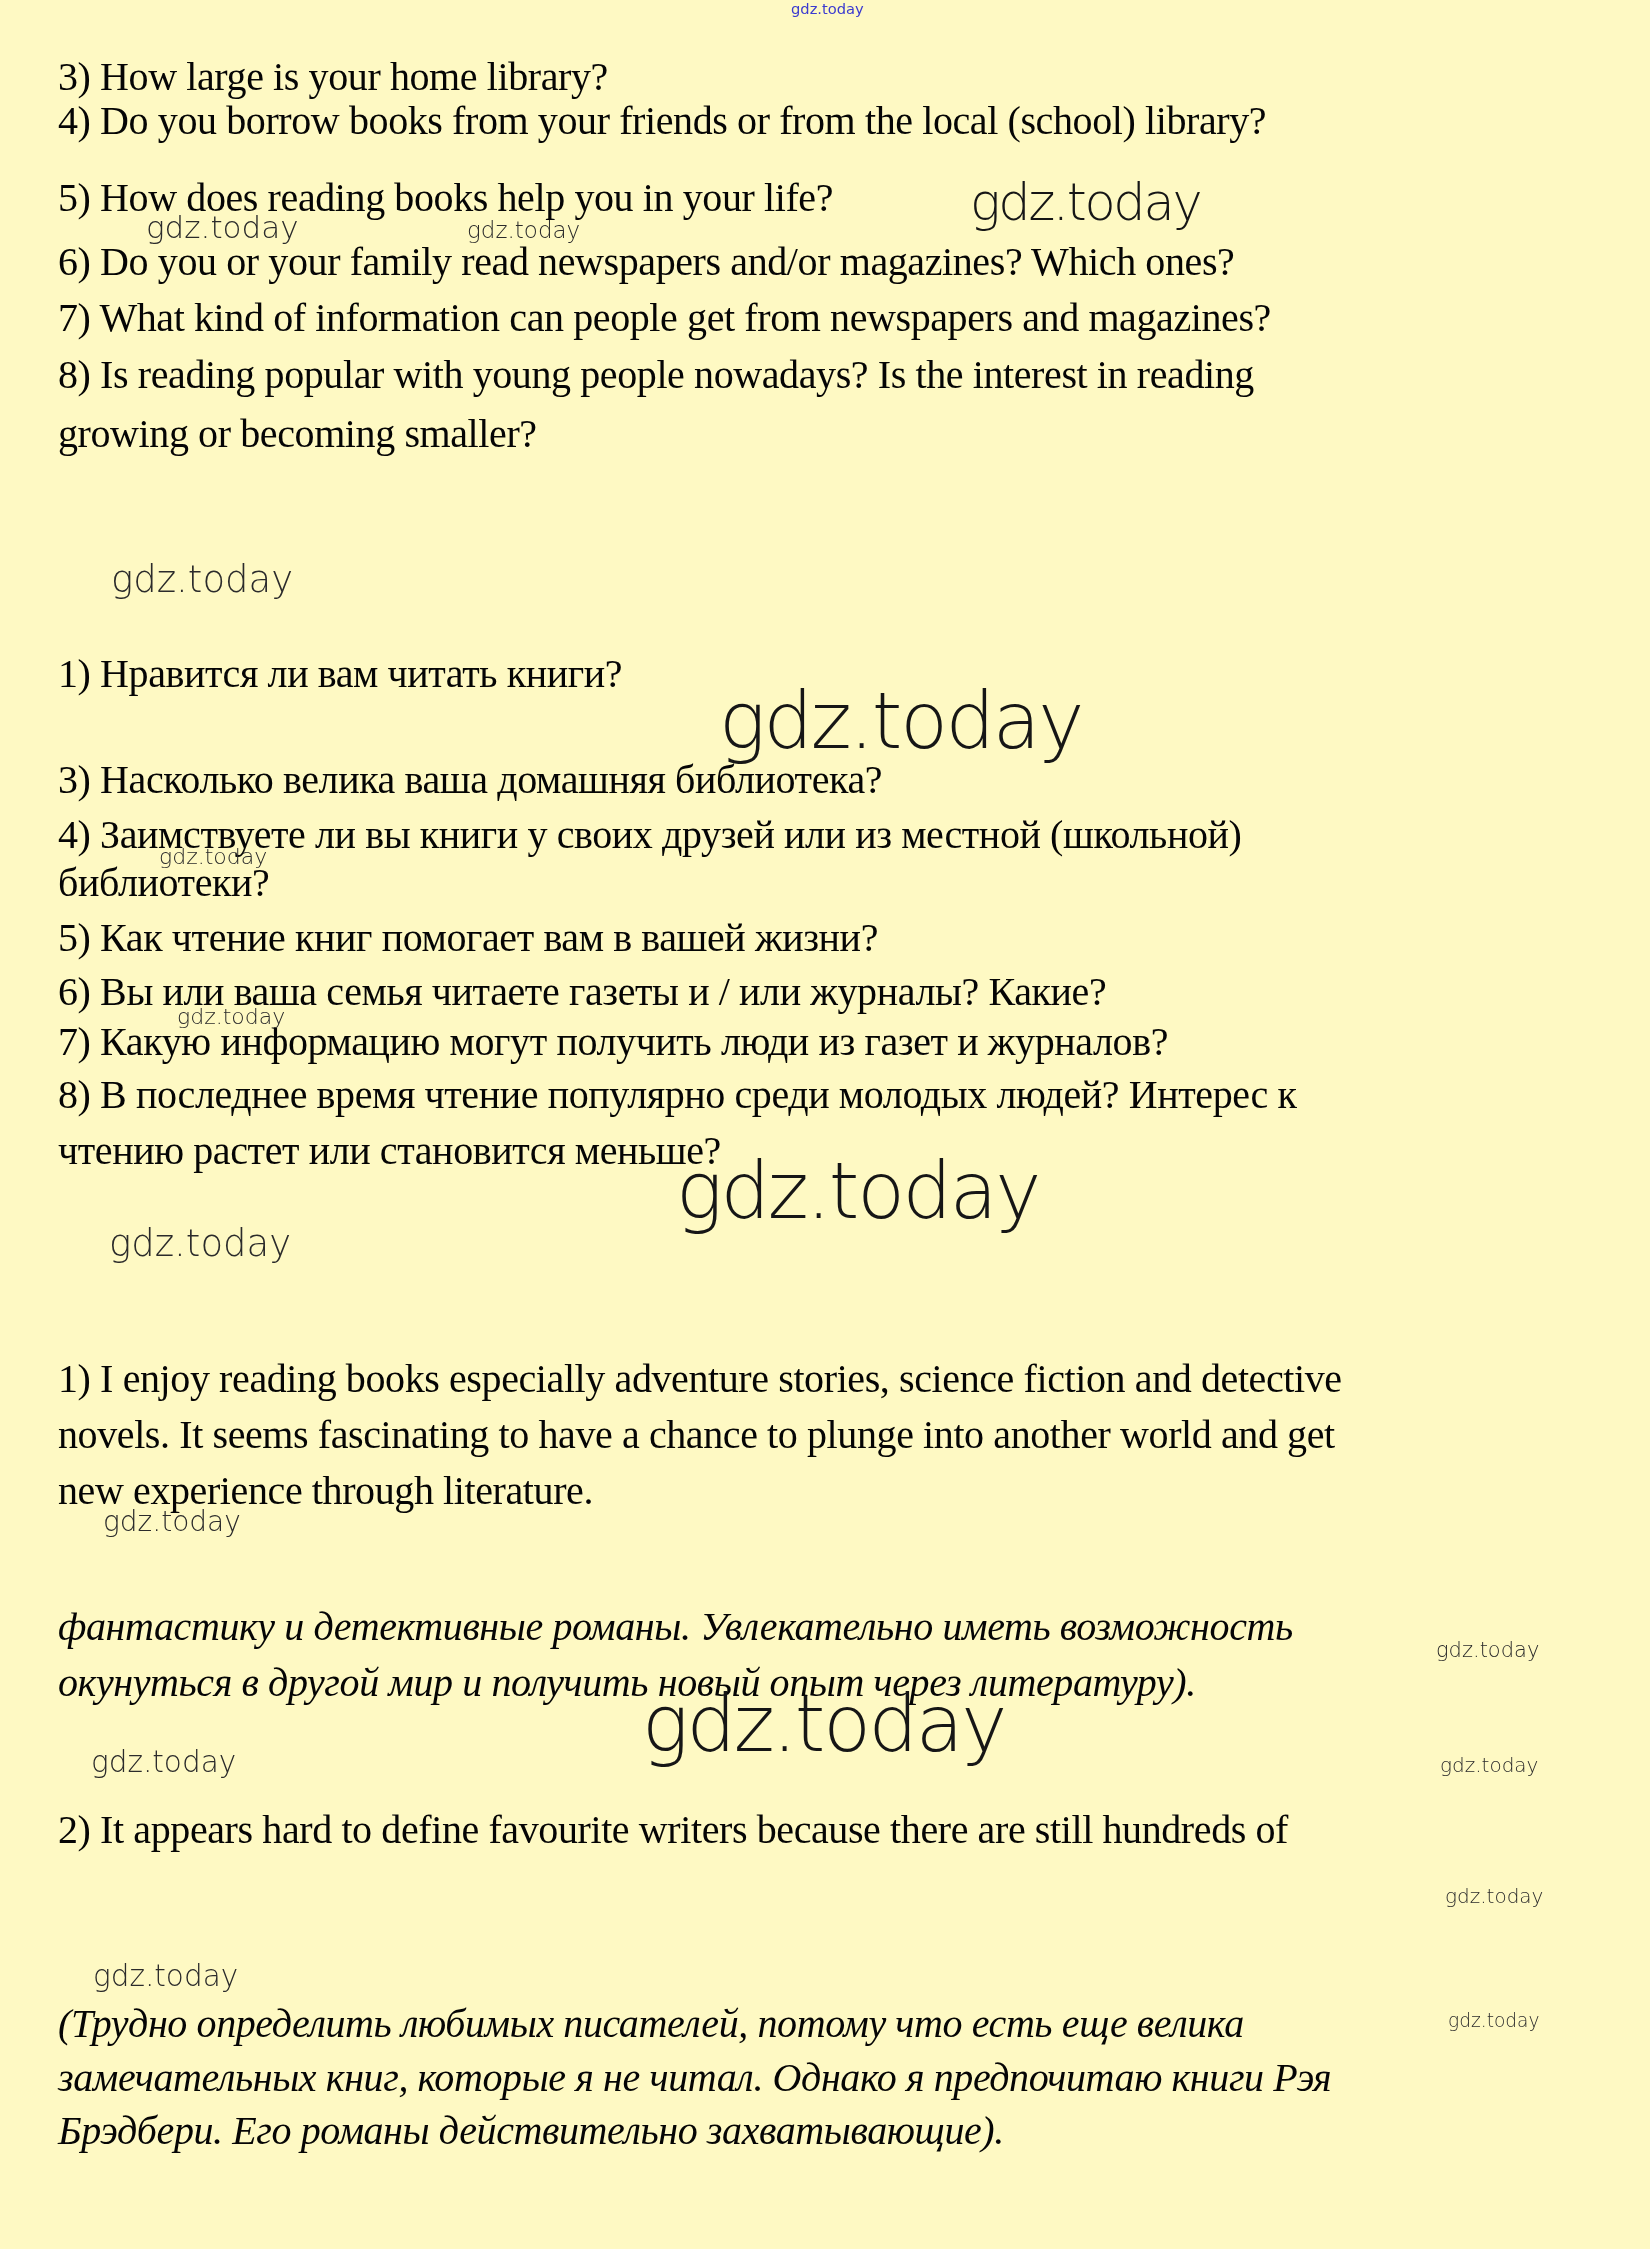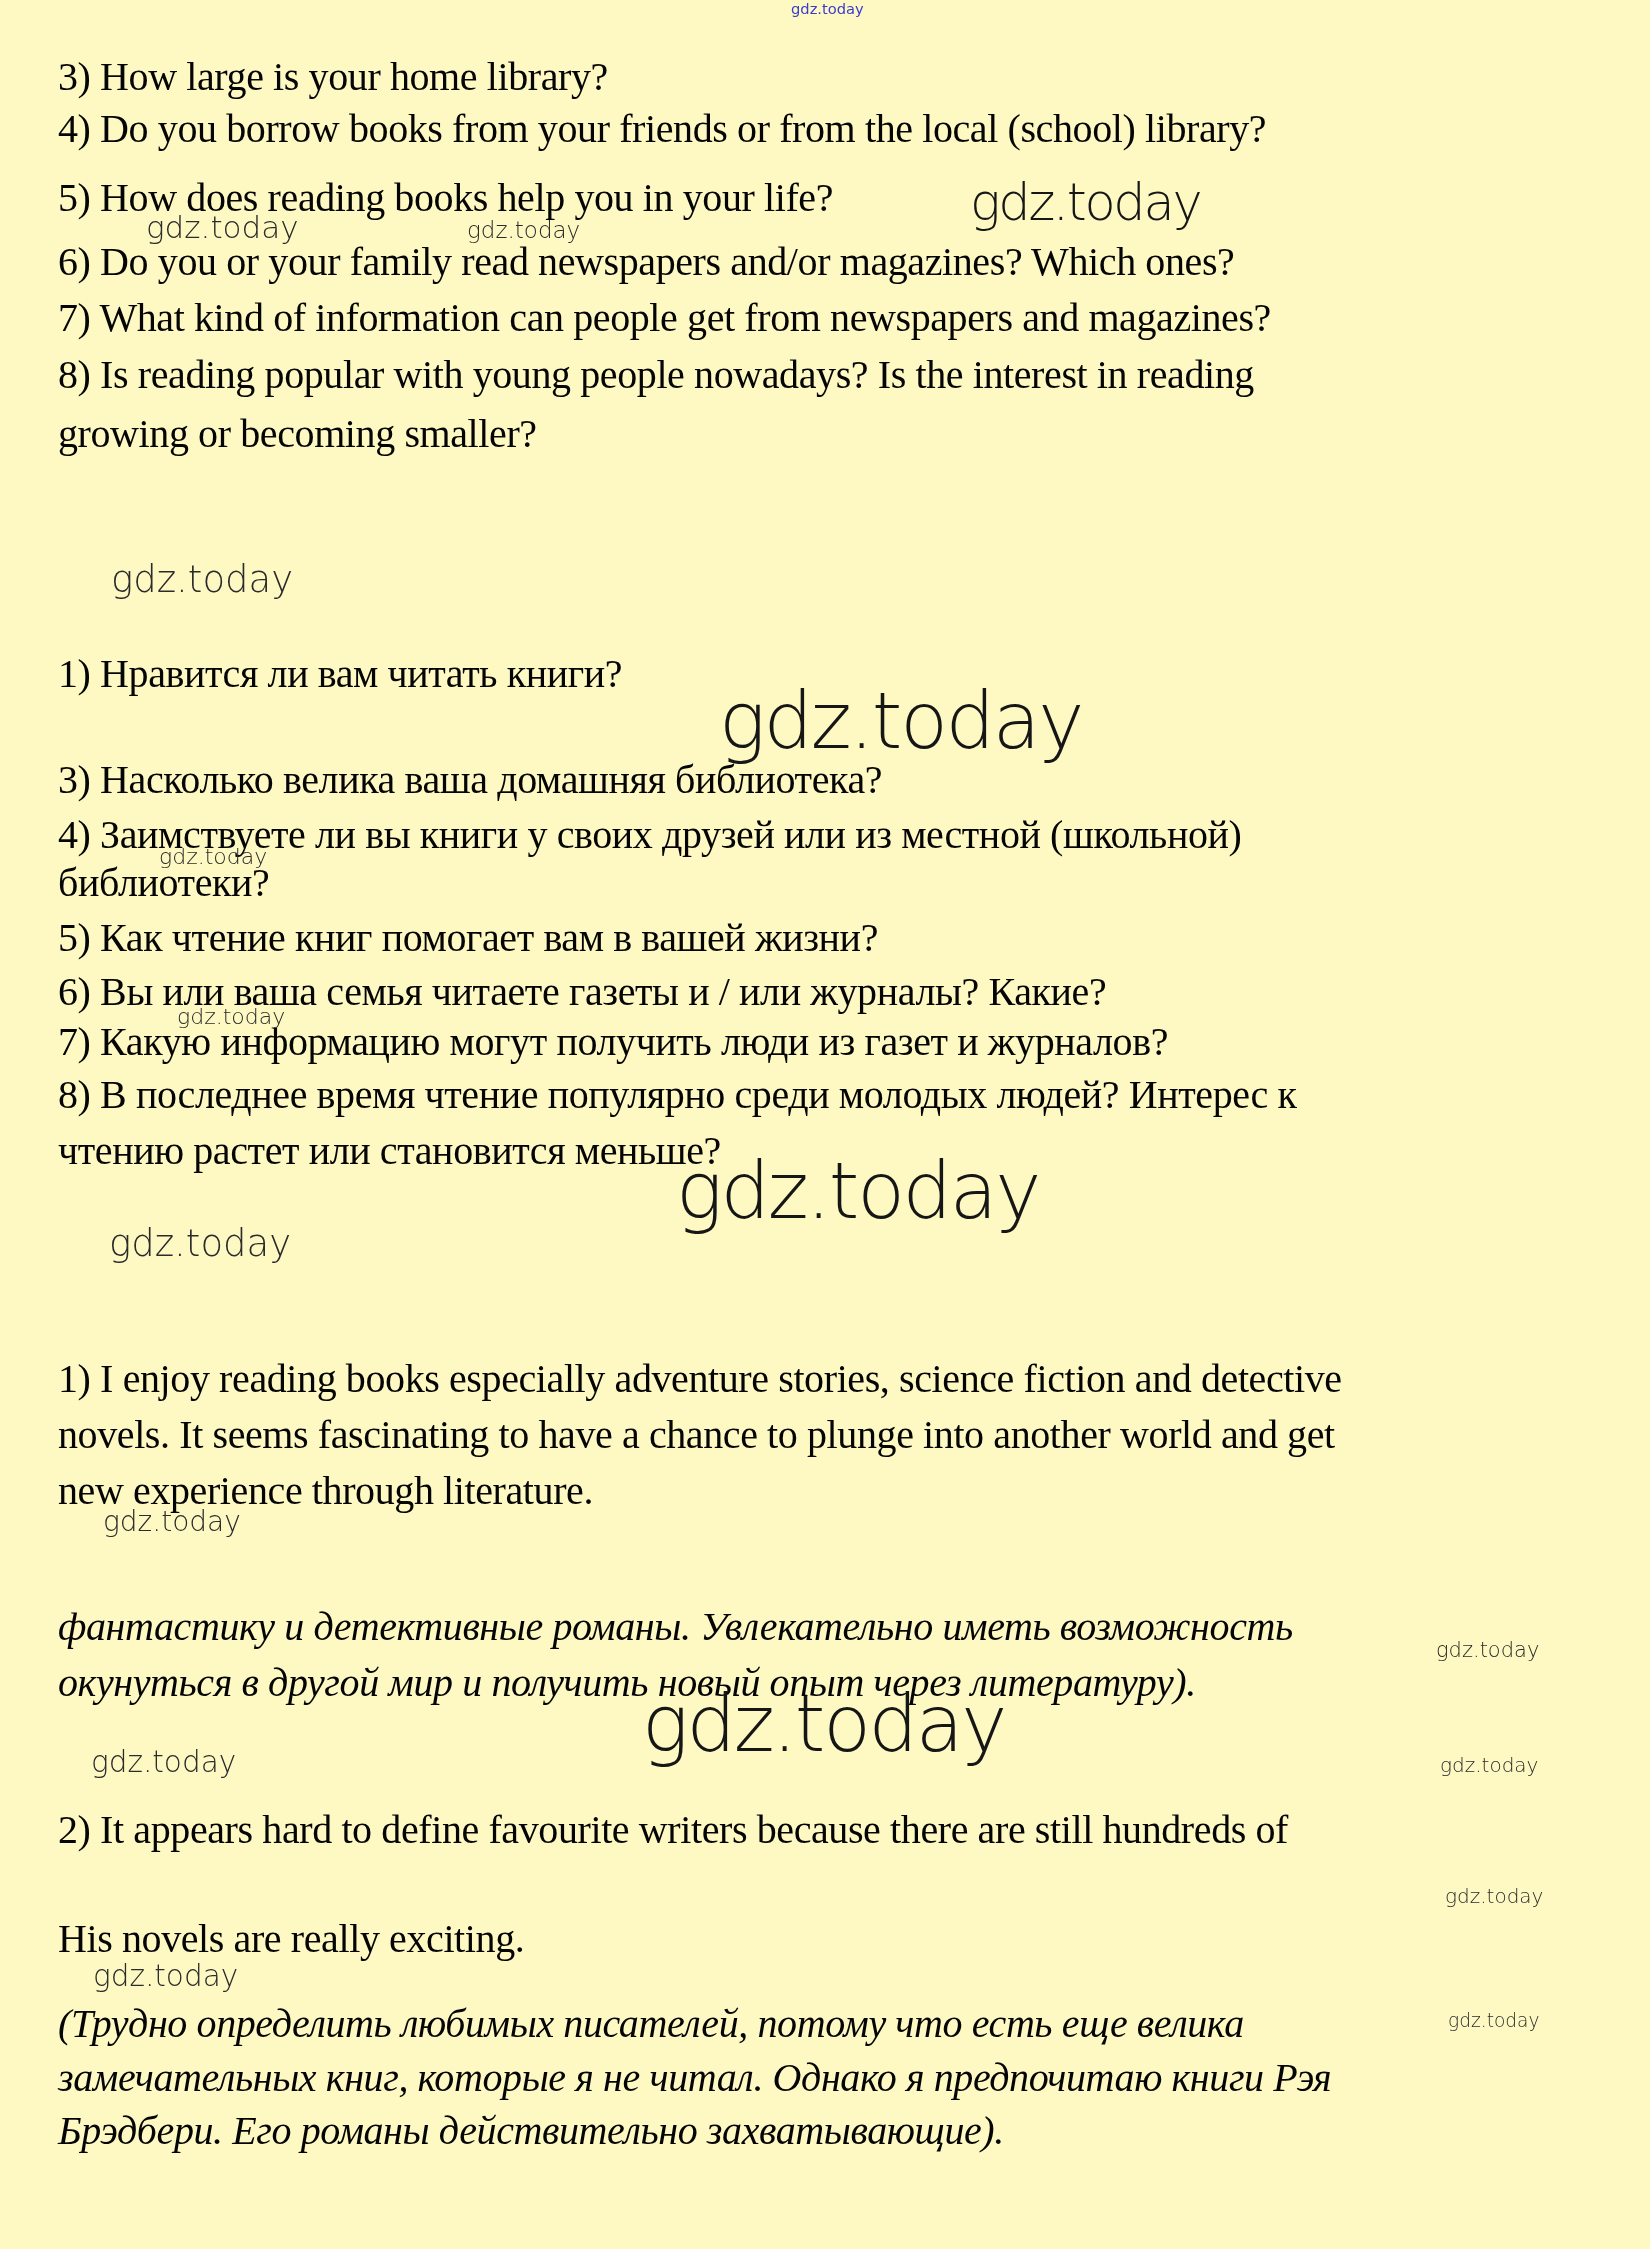--- a/index.html
+++ b/index.html
@@ -42,21 +42,21 @@
   .wm-blue { color: #3b3bd0; font-weight: 400; }
 </style>
 </head>
 <body>
 
 <div class="page">
 
   <div class="wm wm-blue" style="left:791px; top:1.6px; font-size:14.7px">gdz.today</div>
 
   <div class="tl" style="top:57px">3) How large is your home library?</div>
-  <div class="tl" style="top:109px">4) Do you borrow books from your friends or from the local (school) library?</div>
+  <div class="tl" style="top:101px">4) Do you borrow books from your friends or from the local (school) library?</div>
   <div class="tl" style="top:178px">5) How does reading books help you in your life?</div>
   <div class="tl" style="top:242px">6) Do you or your family read newspapers and/or magazines? Which ones?</div>
   <div class="tl" style="top:298px">7) What kind of information can people get from newspapers and magazines?</div>
   <div class="tl" style="top:355px">8) Is reading popular with young people nowadays? Is the interest in reading</div>
   <div class="tl" style="top:414px">growing or becoming smaller?</div>
 
   <div class="wm wm-big" style="left:970px; top:177px; font-size:51px">gdz.today</div>
   <div class="wm" style="left:146px; top:212px; font-size:31px">gdz.today</div>
   <div class="wm" style="left:467px; top:219px; font-size:23px">gdz.today</div>
 
@@ -92,21 +92,20 @@
   <div class="tl it" style="top:1663px">окунуться в другой мир и получить новый опыт через литературу).</div>
 
   <div class="wm" style="left:1436px; top:1640px; font-size:21px">gdz.today</div>
 
   <div class="wm wm-big" style="left:642px; top:1685px; font-size:78px">gdz.today</div>
 
   <div class="wm" style="left:91px; top:1748px; font-size:29.5px">gdz.today</div>
   <div class="wm" style="left:1440px; top:1755px; font-size:20px">gdz.today</div>
 
   <div class="tl" style="top:1810px">2) It appears hard to define favourite writers because there are still hundreds of</div>
-  <div class="tl" style="top:1919px">His novels are really exciting.</div>
 
   <div class="wm" style="left:1445px; top:1886px; font-size:20px">gdz.today</div>
 
   <div class="wm" style="left:93px; top:1962px; font-size:29.5px">gdz.today</div>
 
   <div class="tl it" style="top:2004px">(Трудно определить любимых писателей, потому что есть еще велика</div>
   <div class="tl it" style="top:2058px">замечательных книг, которые я не читал. Однако я предпочитаю книги Рэя</div>
   <div class="tl it" style="top:2111px">Брэдбери. Его романы действительно захватывающие).</div>
 
   <div class="wm" style="left:1448px; top:2012px; font-size:18.6px">gdz.today</div>

